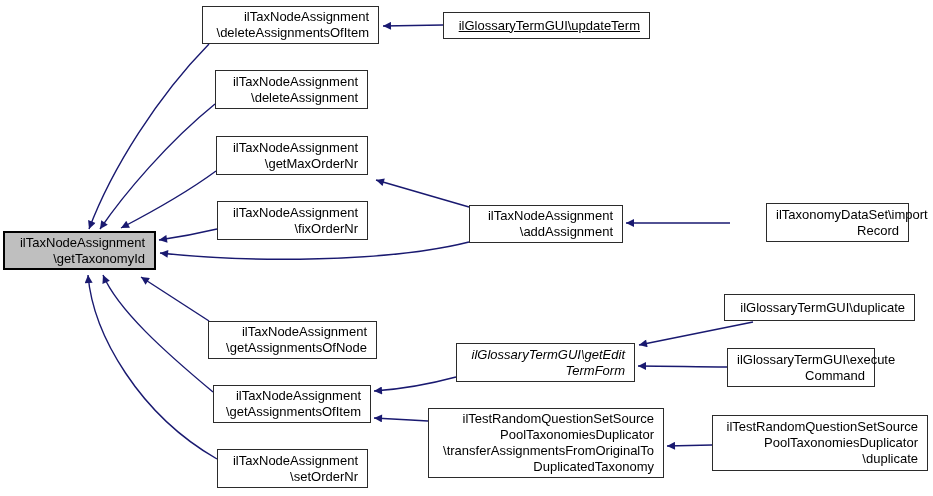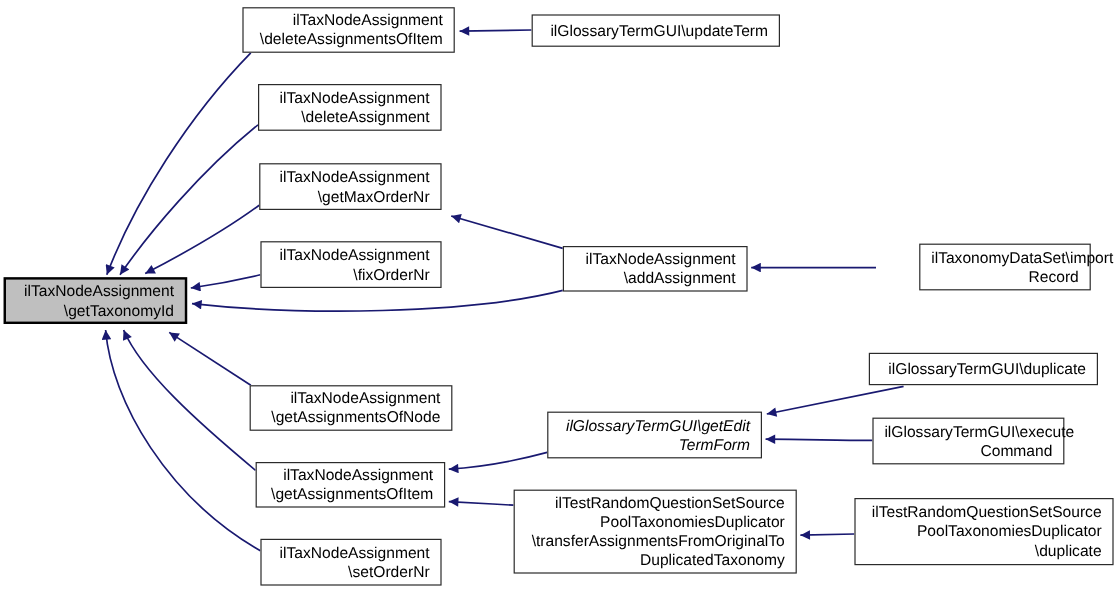--- a/index.html
+++ b/index.html
@@ -95,39 +95,39 @@
         <div class="line">\getAssignmentsOfNode</div>
       </div>
       <div class="node" style="left: 213px; top: 385px; width: 158px; height: 38px;">
         <div class="line">ilTaxNodeAssignment</div>
         <div class="line">\getAssignmentsOfItem</div>
       </div>
       <div class="node" style="left: 217px; top: 449px; width: 151px; height: 39px;">
         <div class="line">ilTaxNodeAssignment</div>
         <div class="line">\setOrderNr</div>
       </div>
-      <div class="node" style="left: 443px; top: 12px; width: 207px; height: 27px;">
+      <div class="node" style="left: 443px; top: 12px; width: 207px; height: 27px; text-decoration: underline;">
         <div class="line">ilGlossaryTermGUI\updateTerm</div>
       </div>
       <div class="node" style="left: 469px; top: 205px; width: 154px; height: 38px;">
         <div class="line">ilTaxNodeAssignment</div>
         <div class="line">\addAssignment</div>
       </div>
       <div class="node" style="left: 766px; top: 203px; width: 143px; height: 39px;">
         <div class="line">ilTaxonomyDataSet\import</div>
         <div class="line">Record</div>
       </div>
       <div class="node" style="left: 456px; top: 343px; width: 179px; height: 39px; font-style: italic;">
         <div class="line">ilGlossaryTermGUI\getEdit</div>
         <div class="line">TermForm</div>
       </div>
       <div class="node" style="left: 724px; top: 294px; width: 191px; height: 27px;">
         <div class="line">ilGlossaryTermGUI\duplicate</div>
       </div>
-      <div class="node" style="left: 727px; top: 348px; width: 160px; height: 39px;">
+      <div class="node" style="left: 727px; top: 348px; width: 148px; height: 39px;">
         <div class="line">ilGlossaryTermGUI\execute</div>
         <div class="line">Command</div>
       </div>
       <div class="node" style="left: 428px; top: 408px; width: 236px; height: 70px;">
         <div class="line">ilTestRandomQuestionSetSource</div>
         <div class="line">PoolTaxonomiesDuplicator</div>
         <div class="line">\transferAssignmentsFromOriginalTo</div>
         <div class="line">DuplicatedTaxonomy</div>
       </div>
       <div class="node" style="left: 712px; top: 415px; width: 216px; height: 56px;">

